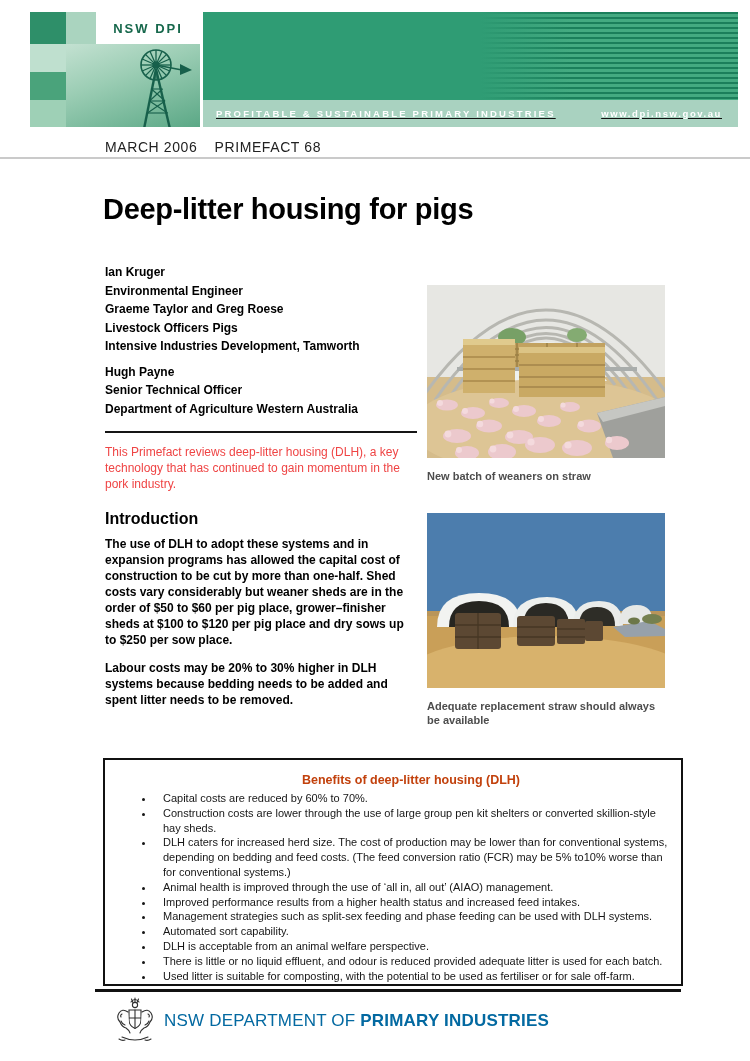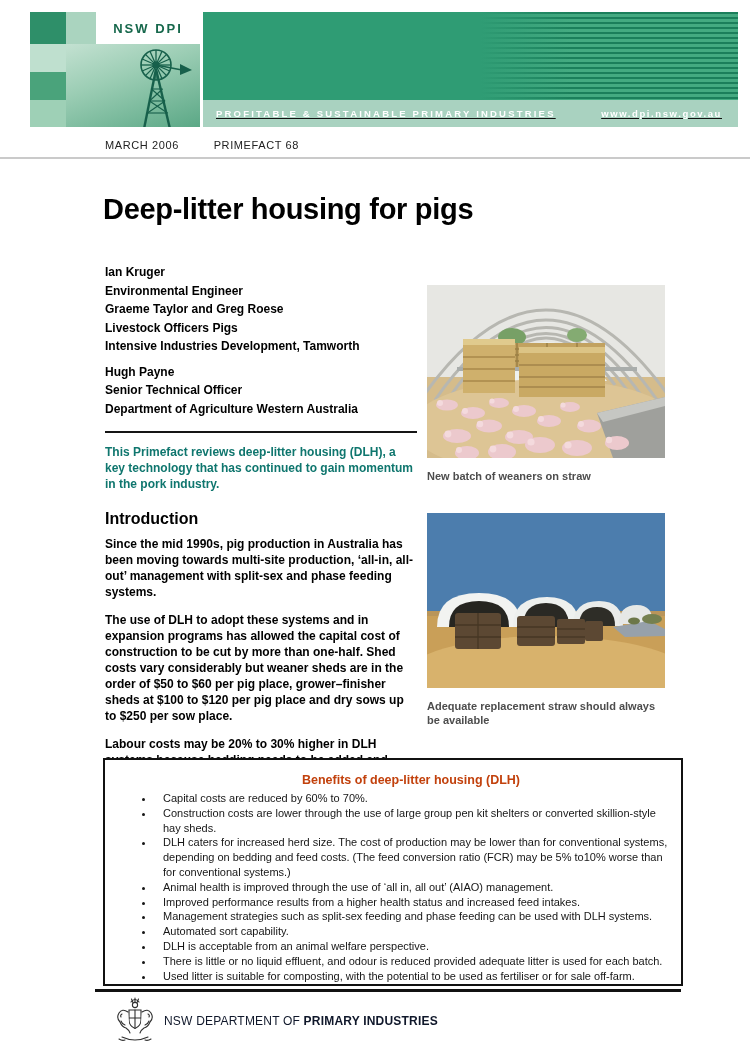--- a/index.html
+++ b/index.html
@@ -23,53 +23,53 @@
   .wordmark{position:absolute;left:38px;top:2px;font-size:72px;font-weight:bold;font-style:italic;
             letter-spacing:-3px;line-height:88px;white-space:nowrap;z-index:2;}
   .wordmark .prime{color:#f3f8f1;}
   .wordmark .facts{color:#c9e4d4;}
   .tagline-bar{position:absolute;left:0;right:0;bottom:0;height:27px;background:#a9d2c0;
                display:flex;align-items:center;z-index:3;text-decoration:underline;}
   .tagline-bar .tagline{margin-left:13px;color:#fff;font-weight:bold;font-size:9.5px;letter-spacing:2.2px;}
   .tagline-bar .website{margin-left:auto;margin-right:16px;color:#fff;font-weight:bold;font-size:9.5px;letter-spacing:1.6px;}
 
   
-  .meta-row{position:absolute;top:139px;left:105px;font-size:11px;color:#222;letter-spacing:0.6px;}
+  .meta-row{position:absolute;top:139px;left:105px;font-size:14px;color:#222;letter-spacing:0.6px;}
   .meta-row .date{display:inline-block;width:105px;}
   .meta-divider{position:absolute;top:157px;left:0;width:750px;height:2px;background:#cacaca;}
 
   
   h1.title{position:absolute;top:193px;left:103px;margin:0;font-size:29px;font-weight:bold;
            letter-spacing:-0.3px;color:#000;}
   .left-col{position:absolute;top:263px;left:105px;width:312px;}
   .authors div{font-size:12px;font-weight:bold;line-height:18.5px;color:#000;}
   .authors div:nth-of-type(6){margin-top:7px;}
   .black-rule{width:100%;height:2px;background:#151515;border:0;margin:13px 0 11px;}
-  .lead{margin:0;font-size:12px;font-weight:bold;line-height:16px;color:#0f766e;}
+  .lead{margin:0;font-size:12px;font-weight:normal;line-height:16px;color:#ef4444;}
   h2.intro{margin:18px 0 8px;font-size:16px;font-weight:bold;color:#000;}
   .intro-paras p{margin:0 0 12px;font-size:12px;font-weight:bold;line-height:16px;color:#000;}
 
   .right-col{position:absolute;top:285px;left:427px;width:238px;}
   figure{margin:0;padding:0;}
   figure svg{display:block;}
   figcaption{font-size:11px;font-weight:bold;color:#4d4d4d;line-height:14px;margin-top:11px;}
   .fig2{margin-top:30px;}
 
   
   .benefits-box{position:absolute;top:758px;left:103px;width:580px;height:228px;
                 border:2px solid #111;box-sizing:border-box;background:#fff;}
   .benefits-title{text-align:center;font-weight:bold;font-size:12.5px;margin-top:13px;color:#c2410c;padding-left:36px;}
   .benefits-box ul{margin:4px 0 0;padding:0 10px 0 50px;}
   .benefits-box li{font-size:11px;line-height:14.8px;color:#161616;padding-left:8px;margin:0;}
 
   
   .footer-rule{position:absolute;top:989px;left:95px;width:586px;height:3px;background:#111;}
   .footer{position:absolute;top:996px;left:110px;display:flex;align-items:center;}
   .coat{flex:0 0 auto;}
-  .dept-text{margin-left:4px;font-size:12px;color:#0f172a;letter-spacing:0.2px;}
+  .dept-text{margin-left:4px;font-size:17px;color:#0369a1;letter-spacing:0.2px;}
   .dept-text .bold{font-weight:bold;}
 </style>
 </head>
 <body>
 
 <div class="page">
 
   <div class="banner">
     <div class="logo-block">
       <div class="sq" style="left:0;top:0;width:36px;height:32px;background:#2e8f69;"></div>
@@ -142,21 +142,20 @@
         <div>Intensive Industries Development, Tamworth</div>
         <div>Hugh Payne</div>
         <div>Senior Technical Officer</div>
         <div>Department of Agriculture Western Australia</div>
       </div>
     <div class="black-rule"></div>
     <p class="lead">This Primefact reviews deep-litter housing (DLH), a key technology that has continued to gain momentum in the pork industry.</p>
     <h2 class="intro">Introduction</h2>
     <div class="intro-paras">
 
-    <p>Since the mid 1990s, pig production in Australia has been moving towards multi-site production, ‘all-in, all-out’ management with split-sex and phase feeding systems.</p>
         <p>The use of DLH to adopt these systems and in expansion programs has allowed the capital cost of construction to be cut by more than one-half. Shed costs vary considerably but weaner sheds are in the order of $50 to $60 per pig place, grower–finisher sheds at $100 to $120 per pig place and dry sows up to $250 per sow place.</p>
         <p>Labour costs may be 20% to 30% higher in DLH systems because bedding needs to be added and spent litter needs to be removed.</p>
       </div>
   </div>
 
   <div class="right-col">
     <figure>
       <svg width="238" height="173" viewBox="0 0 238 173" preserveAspectRatio="none">
         <rect width="238" height="173" fill="#d5bc8b"></rect>
         <rect width="238" height="92" fill="#e7e7e3"></rect>

